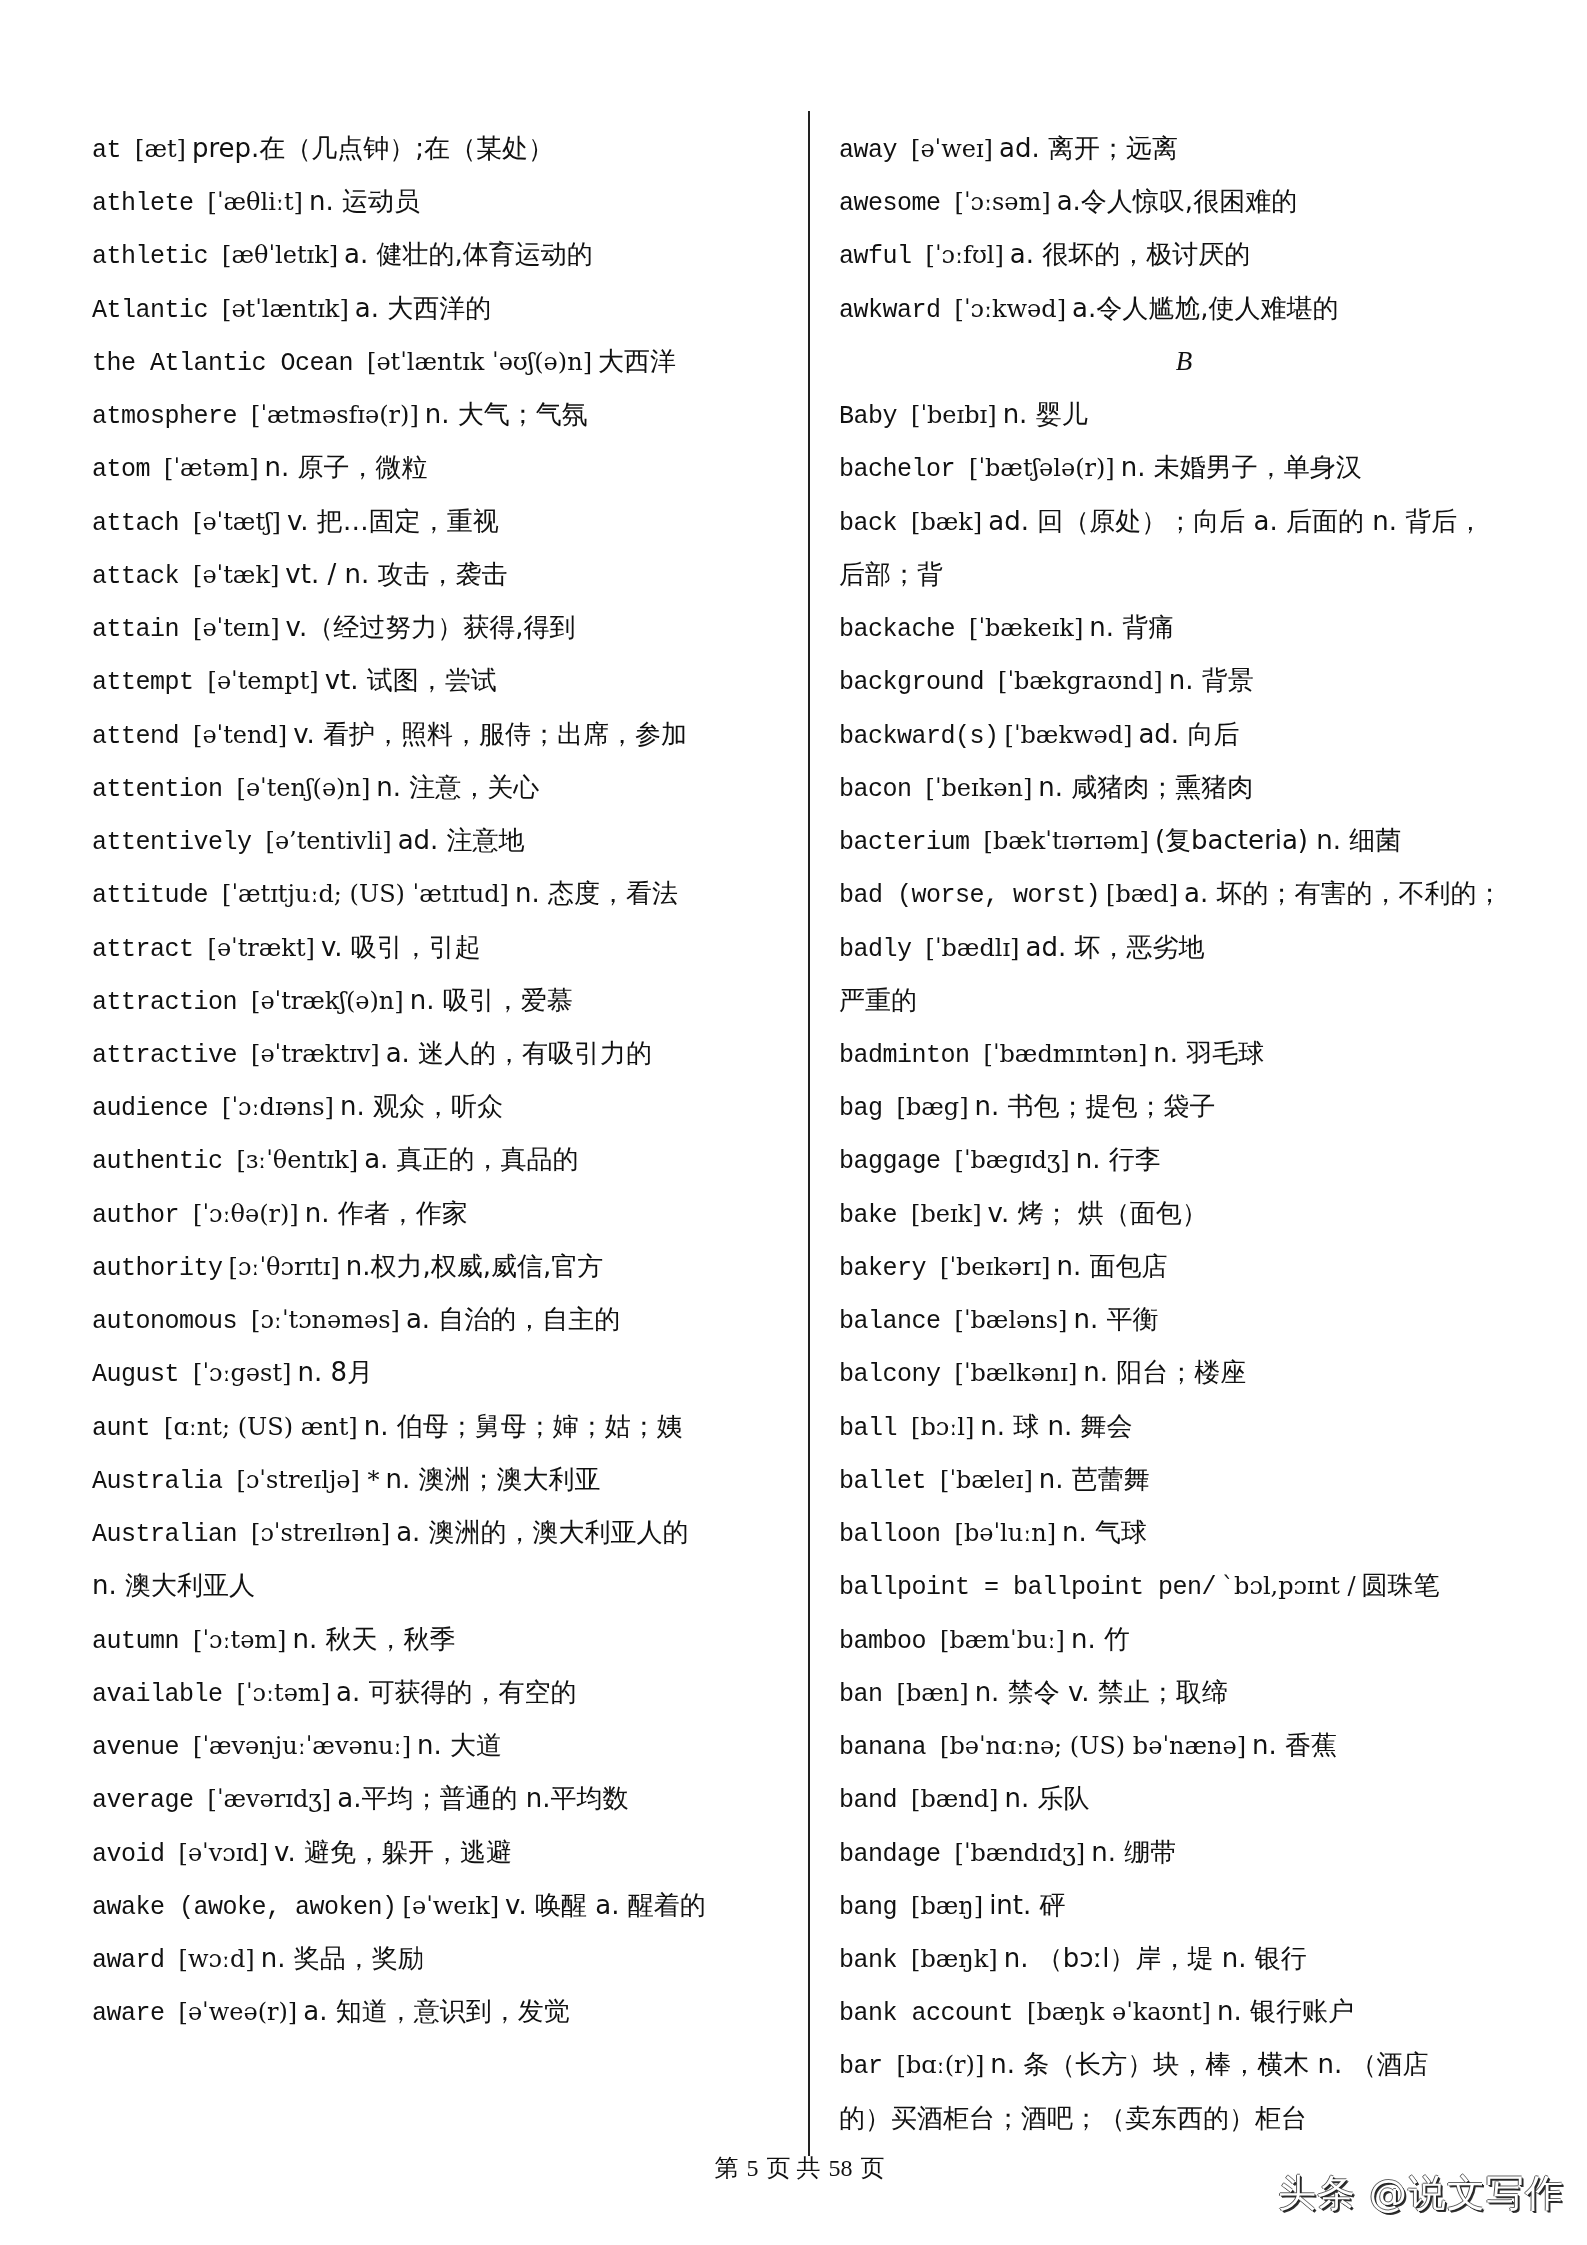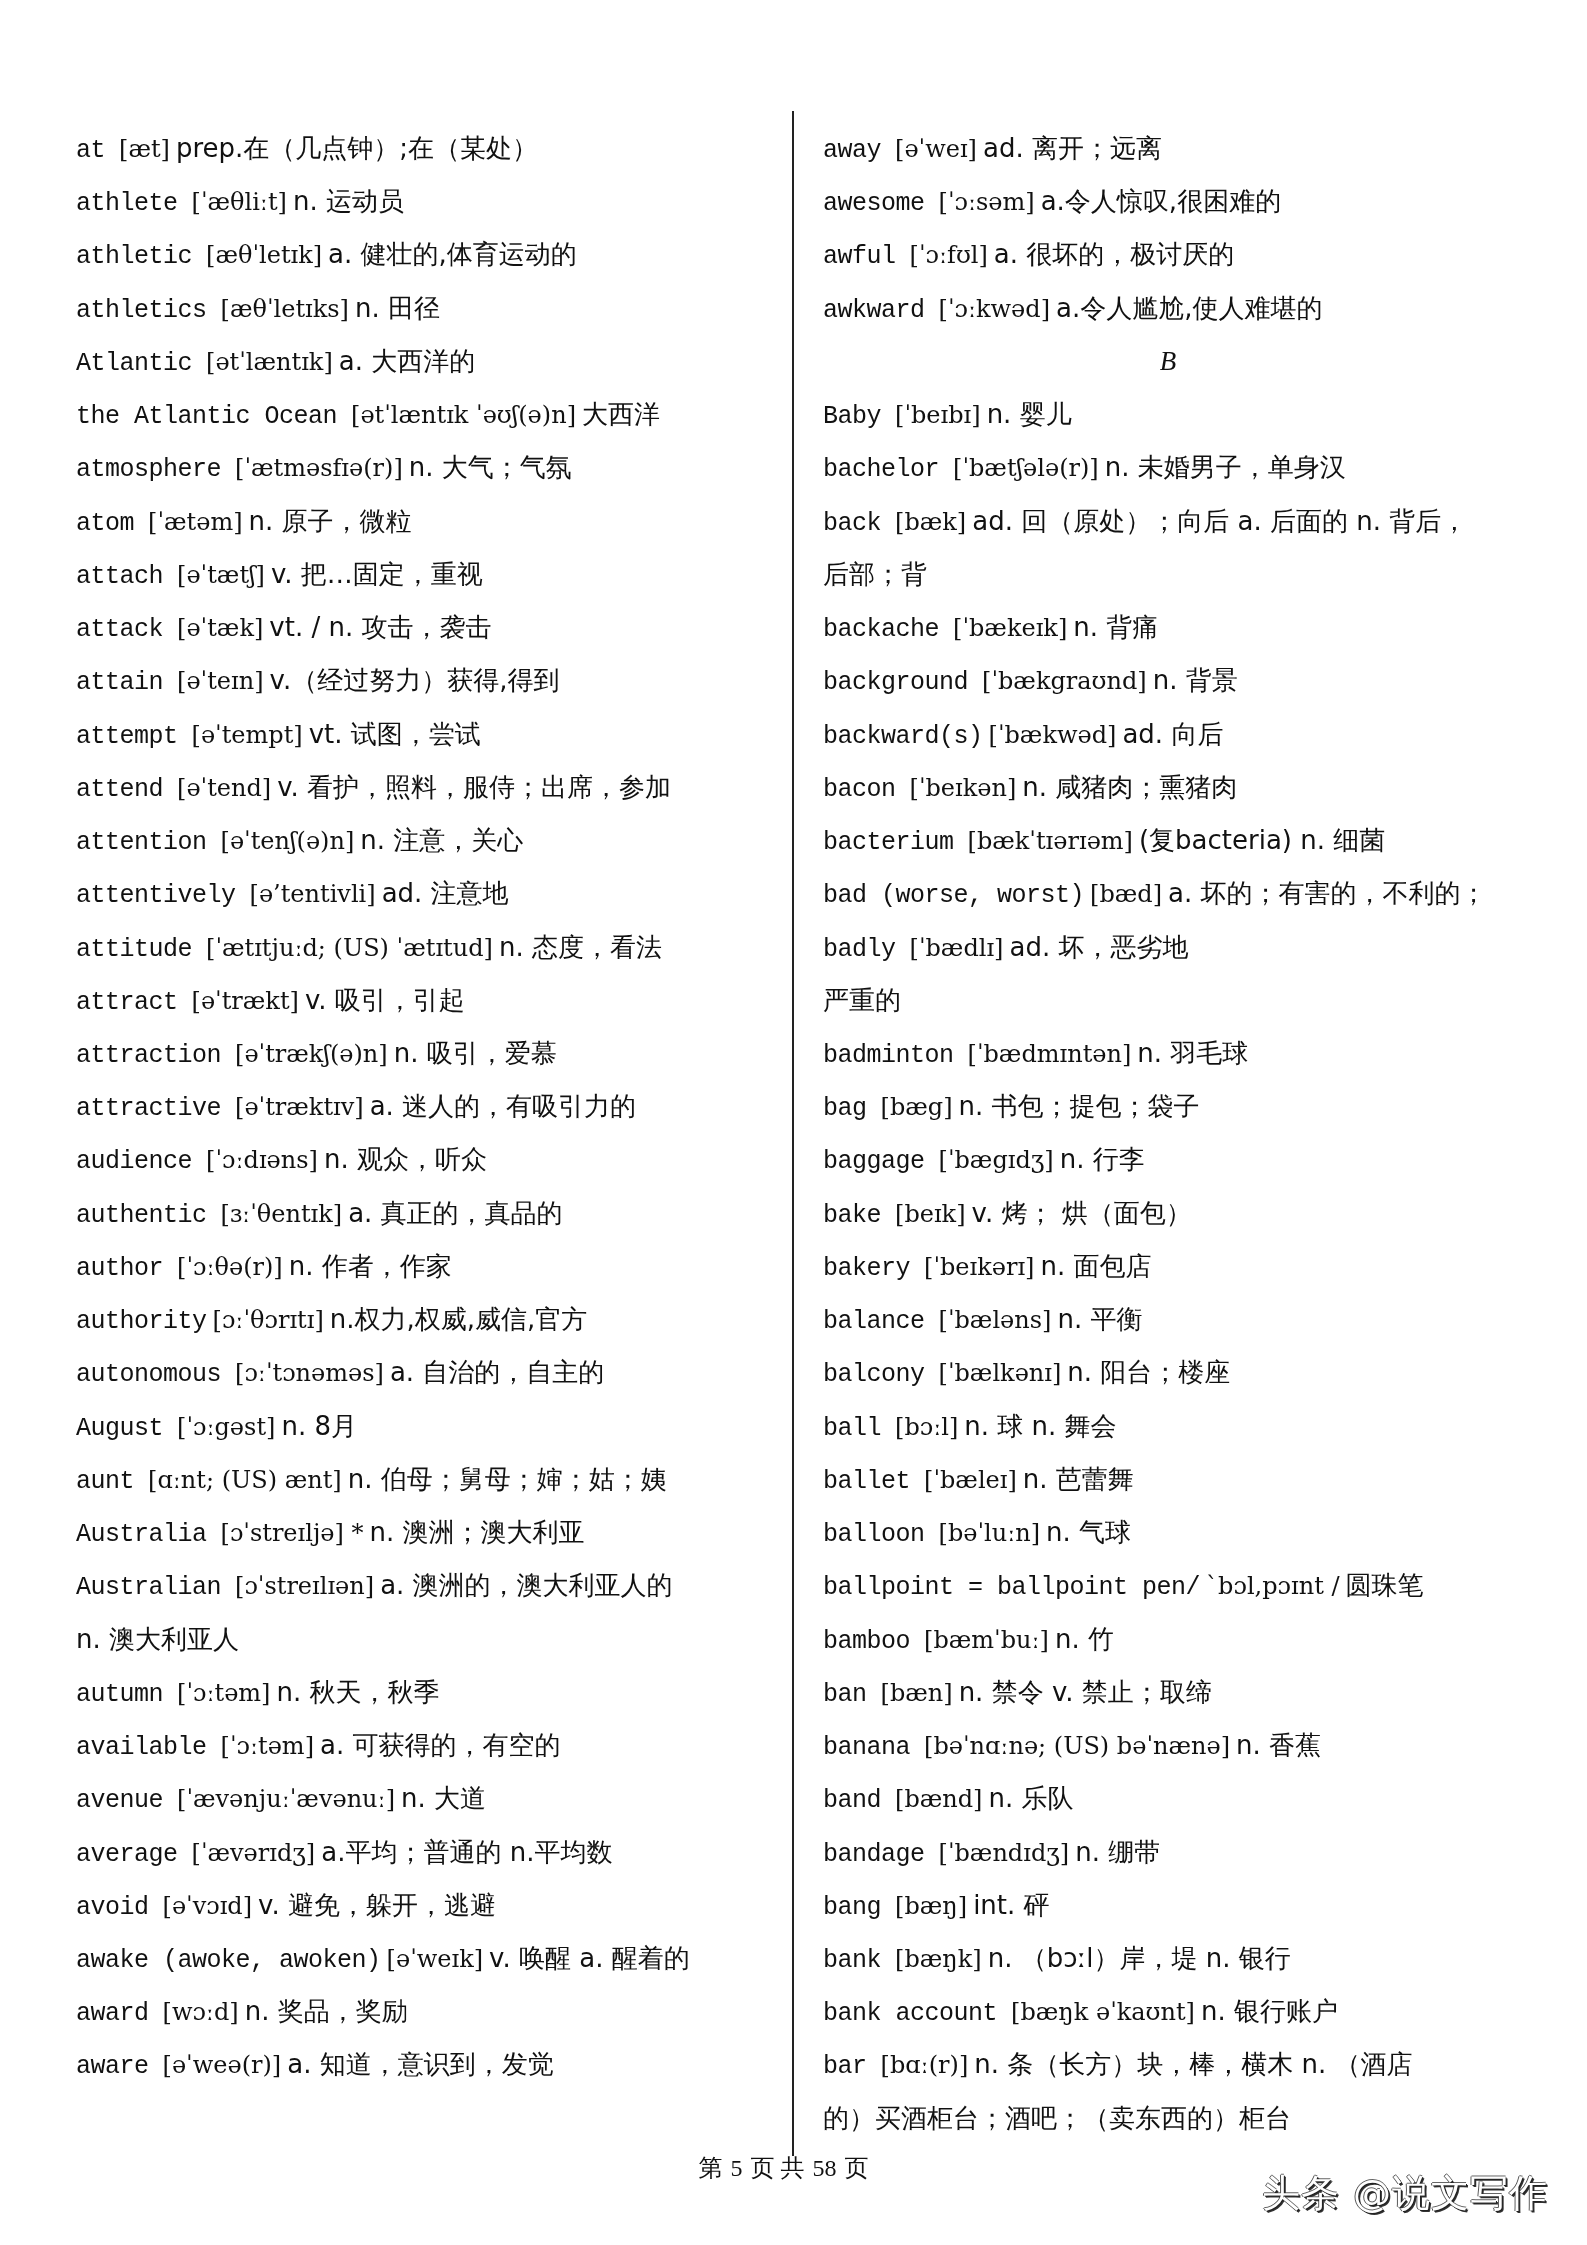--- a/index.html
+++ b/index.html
@@ -10,21 +10,21 @@
   body {
     width: 1587px;
     height: 2245px;
     position: relative;
     overflow: hidden;
     font-family: "Liberation Serif", "DejaVu Serif", serif;
     color: #111111;
   }
   .page {
     position: absolute;
-    left: 0; top: 0;
+    left: 16px; top: 0;
     width: 1259px;
     height: 2245px;
     background: #ffffff;
   }
   .column {
     position: absolute;
     top: 122px;
     margin: 0;
     padding: 0;
     list-style: none;
@@ -96,21 +96,20 @@
 </style>
 </head>
 <body>
 
 <div class="page">
 
   <ul class="column left">
     <li class="line"><span class="word">at</span><span class="phon">[æt]</span><span class="gloss">prep.在（几点钟）;在（某处）</span></li>
     <li class="line"><span class="word">athlete</span><span class="phon">[ˈæθliːt]</span><span class="gloss">n. 运动员</span></li>
     <li class="line"><span class="word">athletic</span><span class="phon">[æθˈletɪk]</span><span class="gloss">a. 健壮的,体育运动的</span></li>
-    <li class="line"><span class="word">athletics</span><span class="phon">[æθˈletɪks]</span><span class="gloss">n. 田径</span></li>
     <li class="line"><span class="word">Atlantic</span><span class="phon">[ətˈlæntɪk]</span><span class="gloss">a. 大西洋的</span></li>
     <li class="line"><span class="word">the Atlantic Ocean</span><span class="phon">[ətˈlæntɪk ˈəʊʃ(ə)n]</span><span class="gloss">大西洋</span></li>
     <li class="line"><span class="word">atmosphere</span><span class="phon">[ˈætməsfɪə(r)]</span><span class="gloss">n. 大气；气氛</span></li>
     <li class="line"><span class="word">atom</span><span class="phon">[ˈætəm]</span><span class="gloss">n. 原子，微粒</span></li>
     <li class="line"><span class="word">attach</span><span class="phon">[əˈtætʃ]</span><span class="gloss">v. 把…固定，重视</span></li>
     <li class="line"><span class="word">attack</span><span class="phon">[əˈtæk]</span><span class="gloss">vt. / n. 攻击，袭击</span></li>
     <li class="line"><span class="word">attain</span><span class="phon">[əˈteɪn]</span><span class="gloss">v.（经过努力）获得,得到</span></li>
     <li class="line"><span class="word">attempt</span><span class="phon">[əˈtempt]</span><span class="gloss">vt. 试图，尝试</span></li>
     <li class="line"><span class="word">attend</span><span class="phon">[əˈtend]</span><span class="gloss">v. 看护，照料，服侍；出席，参加</span></li>
     <li class="line"><span class="word">attention</span><span class="phon">[əˈtenʃ(ə)n]</span><span class="gloss">n. 注意，关心</span></li>

